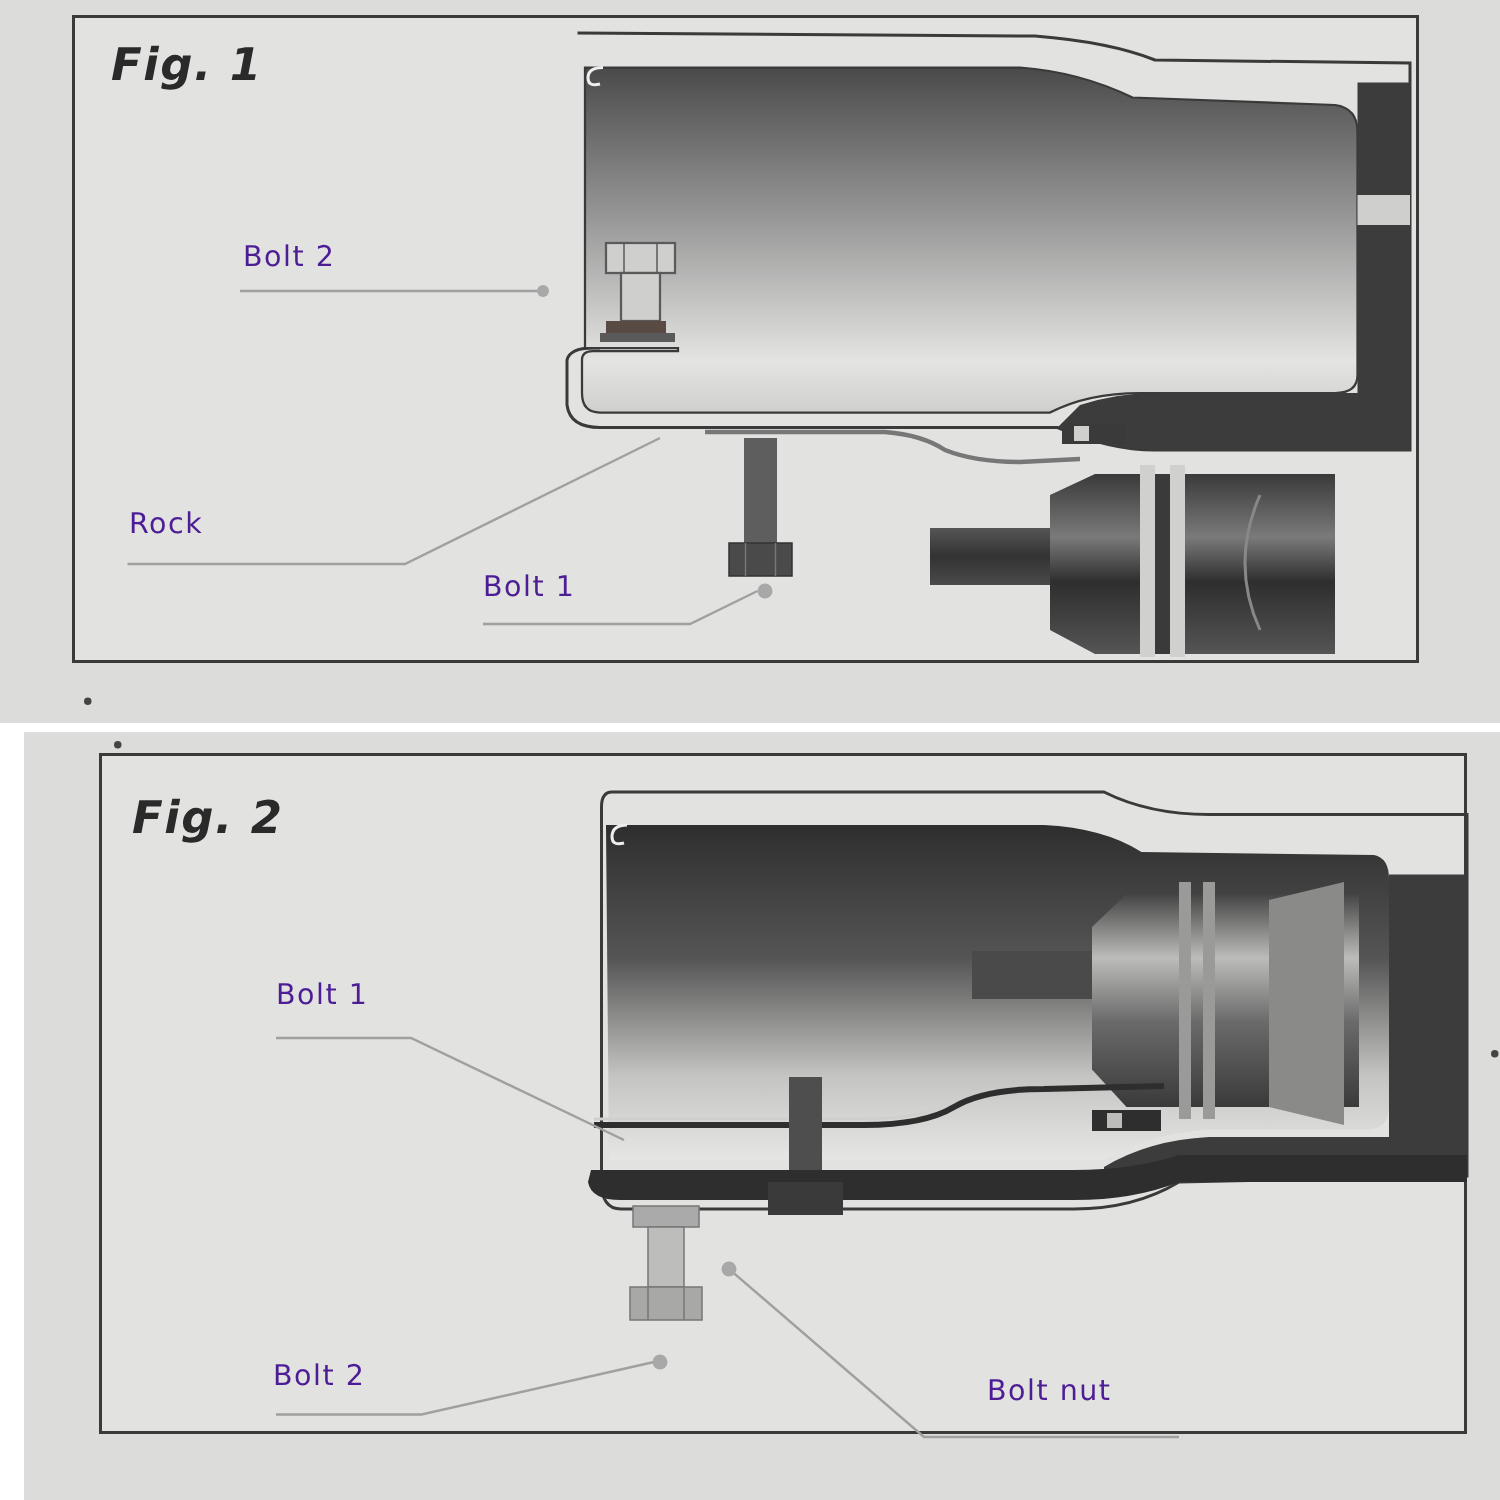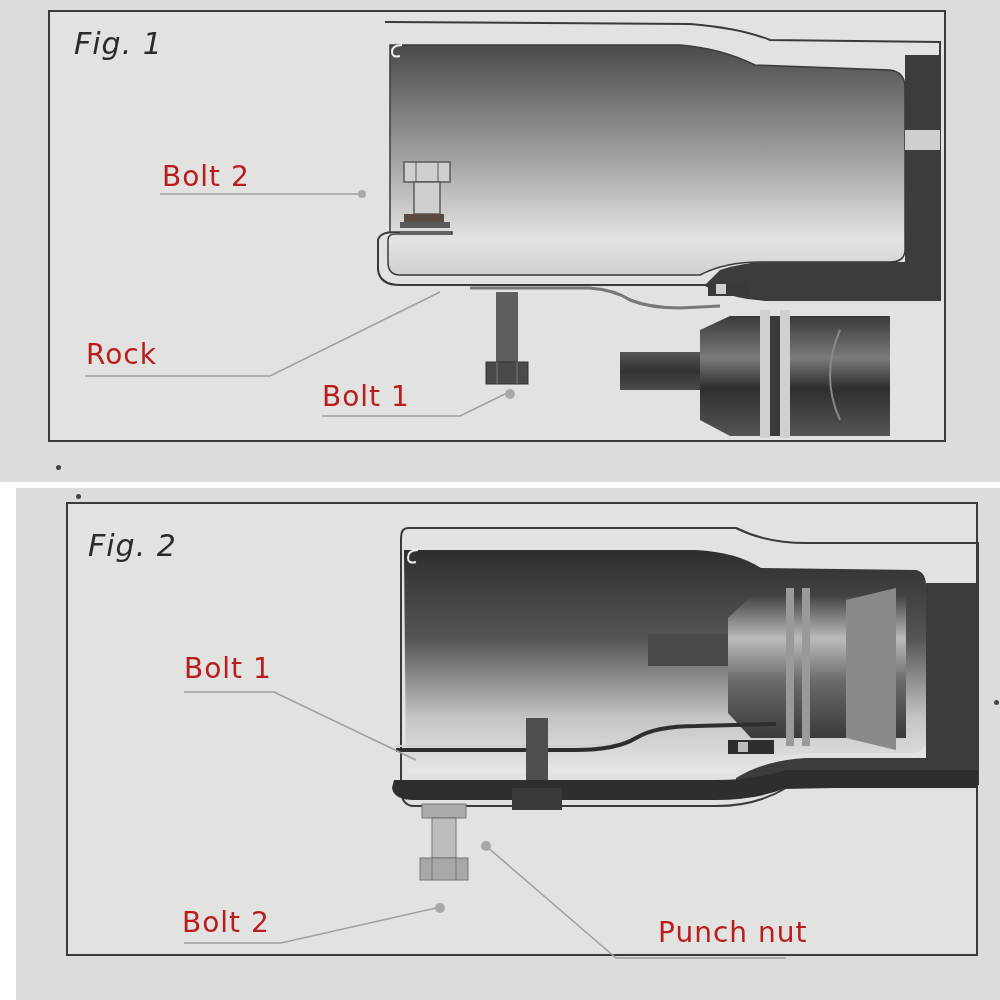--- a/index.html
+++ b/index.html
@@ -3,22 +3,22 @@
 <meta charset="utf-8">
 <style>
   html,body{margin:0;padding:0;}
   body{width:1000px;height:1000px;background:#ffffff;position:relative;overflow:hidden;font-family:"DejaVu Sans",sans-serif;}
   .photo{position:absolute;left:0;width:1000px;background:#dcdcda;overflow:hidden;}
   .photo.top{top:0;height:482px;}
   .photo.bottom{top:488px;height:512px;margin-left:16px;}
   .panel{position:absolute;border:2px solid #3a3a3a;background:#e2e2e0;box-sizing:border-box;}
   .top .panel{left:48px;top:10px;width:898px;height:432px;}
   .bottom .panel{left:50px;top:14px;width:912px;height:454px;}
-  .fig-title{position:absolute;font-family:"DejaVu Sans",sans-serif;font-weight:normal;font-style:italic;font-size:30px;color:#2a2a2a;letter-spacing:1px;}
-  .label{position:absolute;font-family:"DejaVu Sans",sans-serif;font-size:28px;color:#b91c1c;letter-spacing:1px;}
+  .fig-title{position:absolute;font-family:"DejaVu Sans",sans-serif;font-weight:bold;font-style:italic;font-size:30px;color:#2a2a2a;letter-spacing:1px;}
+  .label{position:absolute;font-family:"DejaVu Sans",sans-serif;font-size:19px;color:#4c1d95;letter-spacing:1px;}
   .dot{position:absolute;width:5px;height:5px;border-radius:50%;background:#444;}
   svg{position:absolute;left:0;top:0;}
 </style>
 </head>
 <body>
 
 <div class="photo top">
   <div class="panel"></div>
 
   <svg width="1000" height="482" viewBox="0 0 1000 482">
@@ -159,15 +159,15 @@
       <polyline points="470,358 600,470 770,470"></polyline>
     </g>
     <circle cx="424" cy="420" r="5" fill="#a8a8a8"></circle>
     <circle cx="470" cy="358" r="5" fill="#a8a8a8"></circle>
     </svg>
     <div></div>
 
   <div class="fig-title" style="left:72px;top:40px;">Fig. 2</div>
   <div class="label" style="left:168px;top:164px;">Bolt 1</div>
   <div class="label" style="left:166px;top:418px;">Bolt 2</div>
-  <div class="label" style="left:642px;top:428px;">Punch nut</div>
+  <div class="label" style="left:642px;top:428px;">Bolt nut</div>
   <div class="dot" style="left:978px;top:212px;"></div>
 </div>
 
 </body></html>

